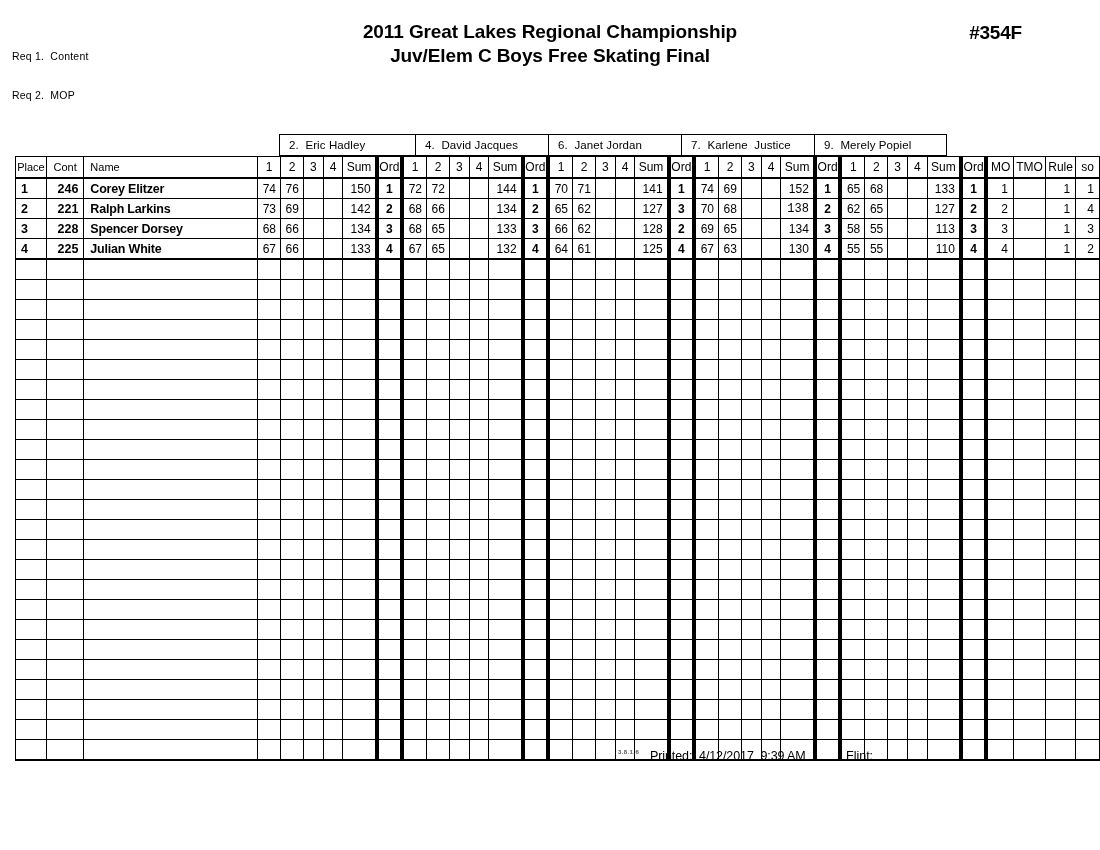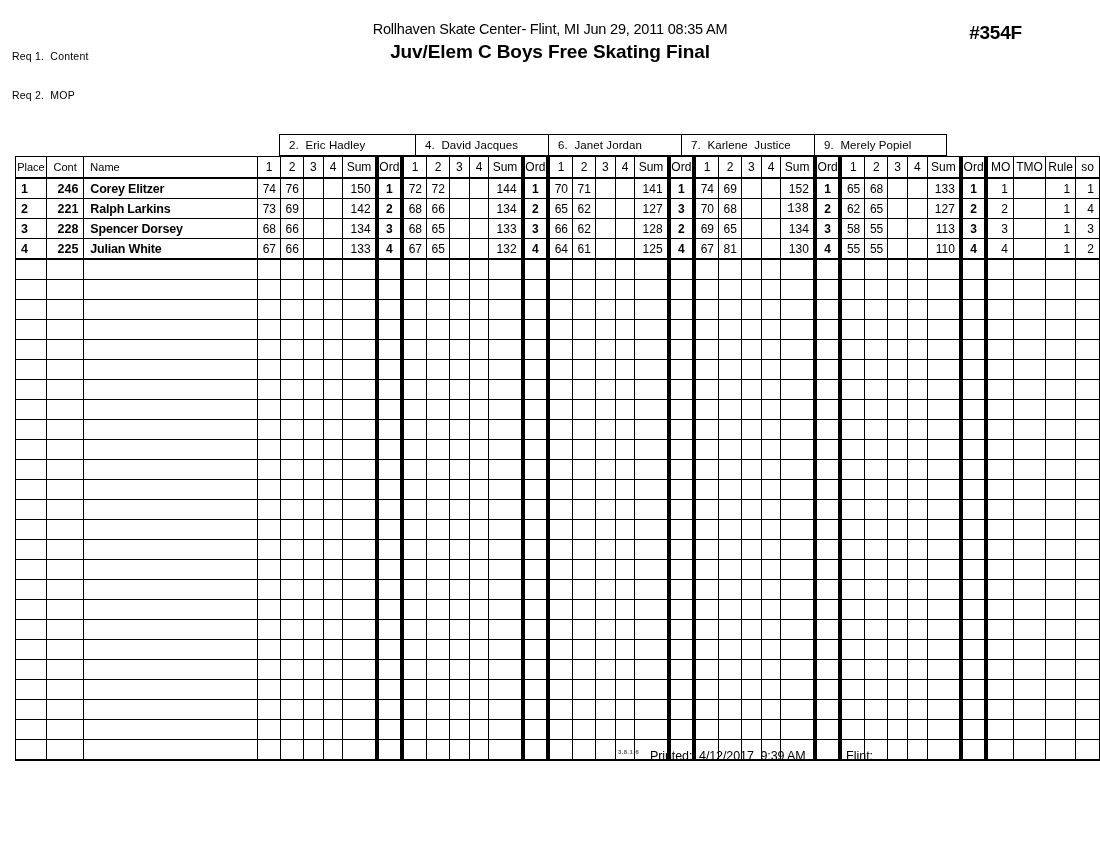--- a/index.html
+++ b/index.html
@@ -164,21 +164,21 @@
 </style>
 </head>
 <body>
 
 <div class="req-block">
   <div class="req-line">Req 1.  Content</div>
   <div class="req-line">Req 2.  MOP</div>
 </div>
 
 <div class="title-wrap">
-  <div class="title-venue">Rollhaven Skate Center- Flint, MI  Jun 29, 2011  08:35 AM</div>
+  <div class="title-main">2011 Great Lakes Regional Championship</div>
   <div class="title-event">Juv/Elem C Boys Free Skating Final</div>
 </div>
 <div class="doc-number">#354F</div>
 
 <div class="judge-banner" id="judge-banner">
     <div class="judge-cell" style="width: 136px;">2.  Eric Hadley</div>
     <div class="judge-cell" style="width: 133px;">4.  David Jacques</div>
     <div class="judge-cell" style="width: 133px;">6.  Janet Jordan</div>
     <div class="judge-cell" style="width: 133px;">7.  Karlene  Justice</div>
     <div class="judge-cell" style="width: 133px;">9.  Merely Popiel</div>
@@ -360,21 +360,21 @@
         <td class="c-score" style="width: 20px;"></td>
         <td class="c-sum" style="width: 30px;">132</td>
         <td class="c-ord sep-l sep-r" style="width: 22px;">4</td>
         <td class="c-score" style="width: 20px;">64</td>
         <td class="c-score" style="width: 20px;">61</td>
         <td class="c-score" style="width: 20px;"></td>
         <td class="c-score" style="width: 20px;"></td>
         <td class="c-sum" style="width: 30px;">125</td>
         <td class="c-ord sep-l sep-r" style="width: 22px;">4</td>
         <td class="c-score" style="width: 20px;">67</td>
-        <td class="c-score" style="width: 20px;">81</td>
+        <td class="c-score" style="width: 20px;">63</td>
         <td class="c-score" style="width: 20px;"></td>
         <td class="c-score" style="width: 20px;"></td>
         <td class="c-sum" style="width: 30px;">130</td>
         <td class="c-ord sep-l sep-r" style="width: 22px;">4</td>
         <td class="c-score" style="width: 20px;">55</td>
         <td class="c-score" style="width: 20px;">55</td>
         <td class="c-score" style="width: 20px;"></td>
         <td class="c-score" style="width: 20px;"></td>
         <td class="c-sum" style="width: 30px;">110</td>
         <td class="c-ord sep-l sep-r" style="width: 22px;">4</td>

